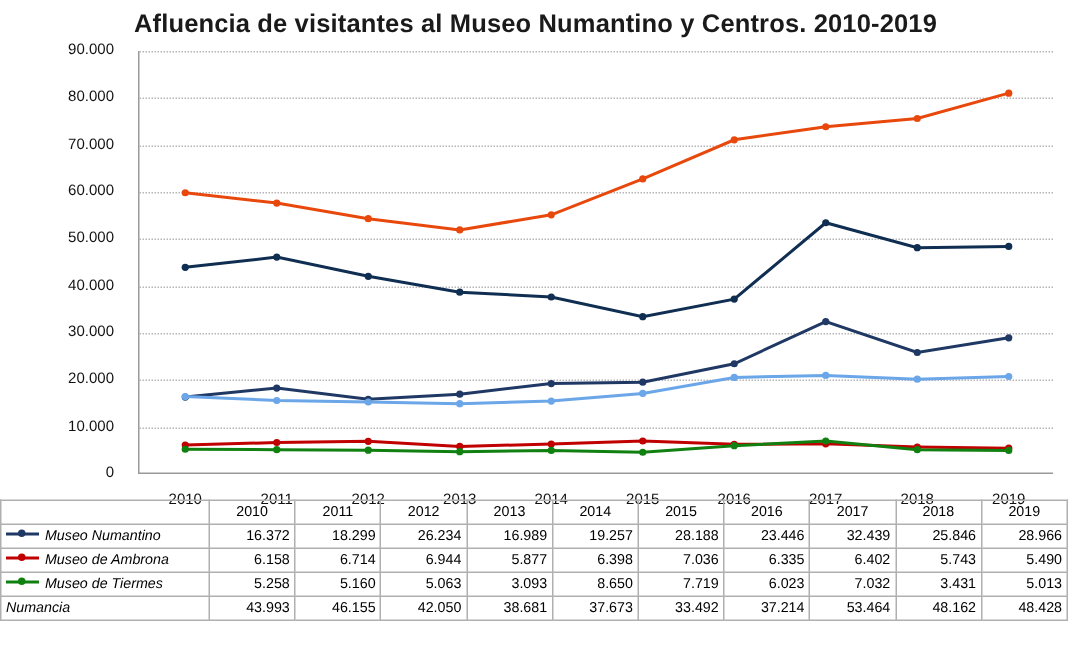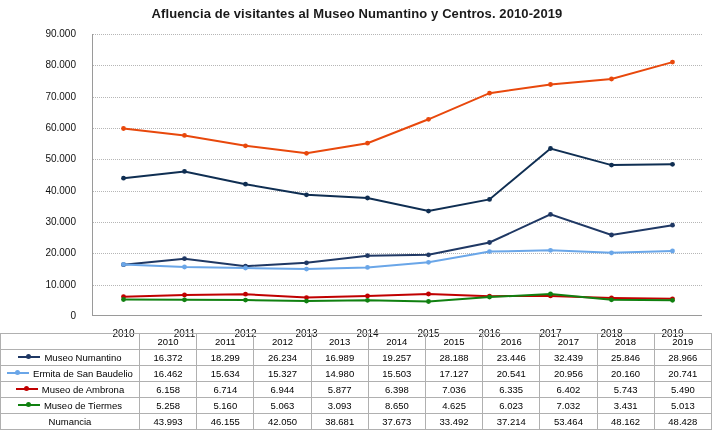--- a/index.html
+++ b/index.html
@@ -18,21 +18,21 @@
     position: relative;
     width: 714px;
     height: 433px;
   }
   .chart-title {
     position: absolute;
     top: 6px;
     left: 0;
     width: 714px;
     text-align: center;
-    font-size: 13px;
+    font-size: 17px;
     font-weight: bold;
     color: #1a1a1a;
     letter-spacing: 0.1px;
   }
   
   #plot-wrap {
     position: absolute;
     left: 0;
     top: 24px;
     width: 714px;
@@ -92,26 +92,27 @@
     height: 15px;
     padding: 0 3px;
     white-space: nowrap;
     color: #000;
   }
   #legend-table td.hdr {
     text-align: center;
     font-weight: normal;
   }
   #legend-table td.val {
-    text-align: center;
+    text-align: right;
   }
   td.series-name {
-    text-align: center;
+    text-align: left;
     padding-left: 2px;
     width: 132px;
+    font-style: italic;
   }
   .swatch {
     display: inline-block;
     width: 22px;
     height: 0;
     border-top-width: 2px;
     border-top-style: solid;
     vertical-align: middle;
     margin-right: 4px;
     position: relative;
@@ -262,53 +263,40 @@
           <td class="val">26.234</td>
           <td class="val">16.989</td>
           <td class="val">19.257</td>
           <td class="val">28.188</td>
           <td class="val">23.446</td>
           <td class="val">32.439</td>
           <td class="val">25.846</td>
           <td class="val">28.966</td>
         </tr>
         <tr>
-          <td class="series-name"><span class="swatch" style="border-top-color: rgb(106, 166, 232); color: rgb(106, 166, 232);"></span><span>Ermita de San Baudelio</span></td>
-          <td class="val">16.462</td>
-          <td class="val">15.634</td>
-          <td class="val">15.327</td>
-          <td class="val">14.980</td>
-          <td class="val">15.503</td>
-          <td class="val">17.127</td>
-          <td class="val">20.541</td>
-          <td class="val">20.956</td>
-          <td class="val">20.160</td>
-          <td class="val">20.741</td>
-        </tr>
-        <tr>
           <td class="series-name"><span class="swatch" style="border-top-color: rgb(192, 0, 0); color: rgb(192, 0, 0);"></span><span>Museo de Ambrona</span></td>
           <td class="val">6.158</td>
           <td class="val">6.714</td>
           <td class="val">6.944</td>
           <td class="val">5.877</td>
           <td class="val">6.398</td>
           <td class="val">7.036</td>
           <td class="val">6.335</td>
           <td class="val">6.402</td>
           <td class="val">5.743</td>
           <td class="val">5.490</td>
         </tr>
         <tr>
           <td class="series-name"><span class="swatch" style="border-top-color: rgb(16, 128, 16); color: rgb(16, 128, 16);"></span><span>Museo de Tiermes</span></td>
           <td class="val">5.258</td>
           <td class="val">5.160</td>
           <td class="val">5.063</td>
           <td class="val">3.093</td>
           <td class="val">8.650</td>
-          <td class="val">4.625</td>
+          <td class="val">7.719</td>
           <td class="val">6.023</td>
           <td class="val">7.032</td>
           <td class="val">3.431</td>
           <td class="val">5.013</td>
         </tr>
         <tr>
           <td class="series-name"><span>Numancia</span></td>
           <td class="val">43.993</td>
           <td class="val">46.155</td>
           <td class="val">42.050</td>

